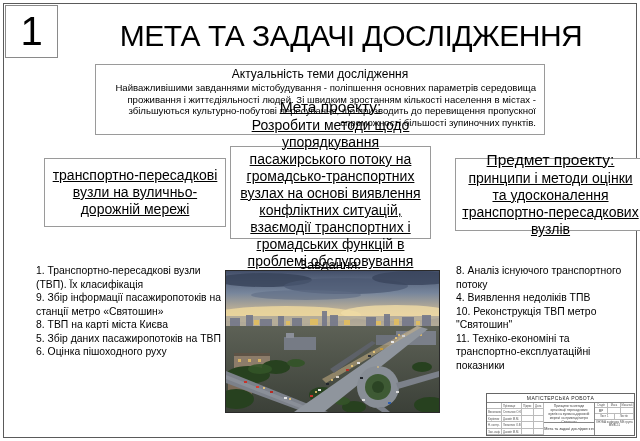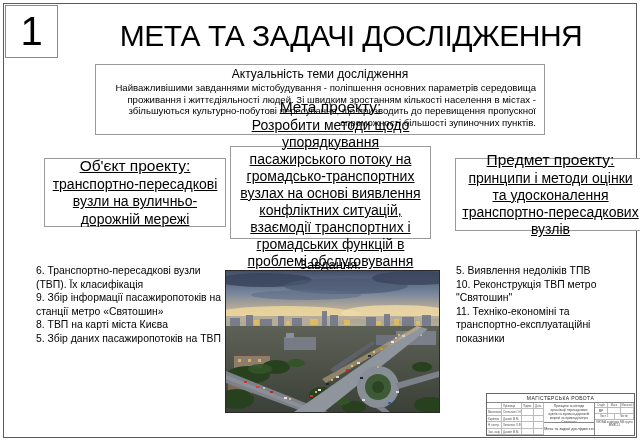--- a/index.html
+++ b/index.html
@@ -76,45 +76,46 @@
 </div>
 
 <div class="slide-title">МЕТА ТА ЗАДАЧІ ДОСЛІДЖЕННЯ</div>
 
 <div class="box actuality">
   <div class="h">Актуальність теми дослідження</div>
   <div class="b">Найважливішими завданнями містобудування - поліпшення основних параметрів середовища проживання і життєдіяльності людей. Зі швидким зростанням кількості населення в містах - збільшуються культурно-побутові пересування, що призводить до перевищення пропускної спроможності більшості зупиночних пунктів.</div>
 </div>
 
 <div class="box pbox obj">
-  <div class="h">Об'єкт проекту:</div>
   <div class="b">транспортно-пересадкові вузли на вуличньо-дорожній мережі</div>
 </div>
 
 <div class="box pbox goal">
   <div class="h">Мета проекту:</div>
   <div class="b">Розробити методи щодо упорядкування пасажирського потоку на громадсько-транспортних вузлах на основі виявлення конфліктних ситуацій, взаємодії транспортних і громадських функцій в проблемі обслуговування містобудівної системи.</div>
 </div>
 
 <div class="box pbox subj">
   <div class="h">Предмет проекту:</div>
   <div class="b">принципи і методи оцінки та удосконалення транспортно-пересадкових вузлів</div>
 </div>
 
 <div class="tasks-heading">Завдання:</div>
 
 <div class="task-list task-list-left">
-  <div class="task-item">6. Транспортно-пересадкові вузли (ТВП). Їх класифікація</div>
+  <div class="task-item">1. Транспортно-пересадкові вузли (ТВП). Їх класифікація</div>
   <div class="task-item">9. Збір інформації пасажиропотоків на станції метро «Святошин»</div>
   <div class="task-item">8. ТВП на карті міста Києва</div>
   <div class="task-item">5. Збір даних пасажиропотоків на ТВП</div>
+  <div class="task-item">6. Оцінка пішоходного руху</div>
 </div>
 
 <div class="task-list task-list-right">
-  <div class="task-item">5. Виявлення недоліків ТПВ</div>
+  <div class="task-item">8. Аналіз існуючого транспортного потоку</div>
+  <div class="task-item">4. Виявлення недоліків ТПВ</div>
   <div class="task-item">10. Реконструкція ТВП метро "Святошин"</div>
   <div class="task-item">11. Техніко-економіні та транспортно-експлуатаційні показники</div>
 </div>
 
 <div class="photo">
   <svg viewBox="0 0 213 141" preserveAspectRatio="none">
     <defs>
       <linearGradient id="sky" x1="0" y1="0" x2="0" y2="1">
         <stop offset="0" stop-color="#44506a"></stop>
         <stop offset="0.38" stop-color="#77869c"></stop>

